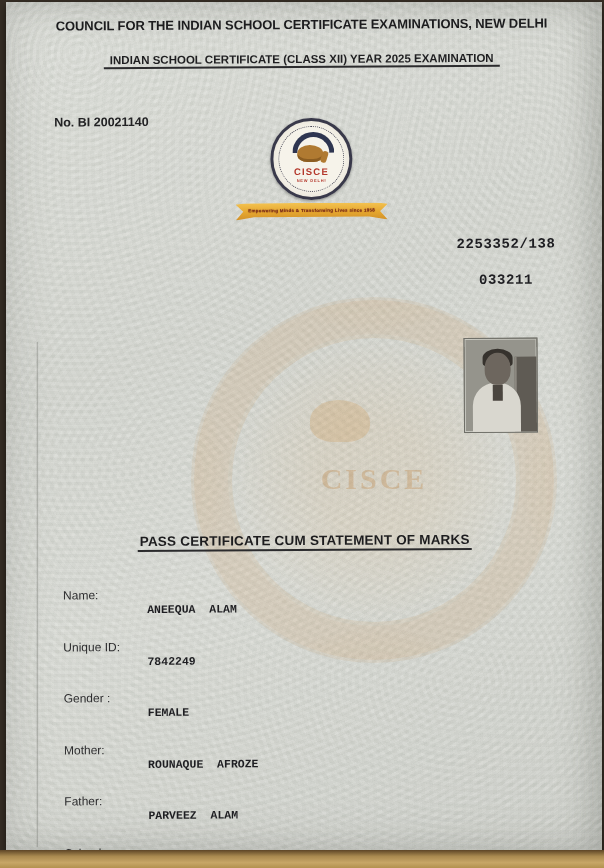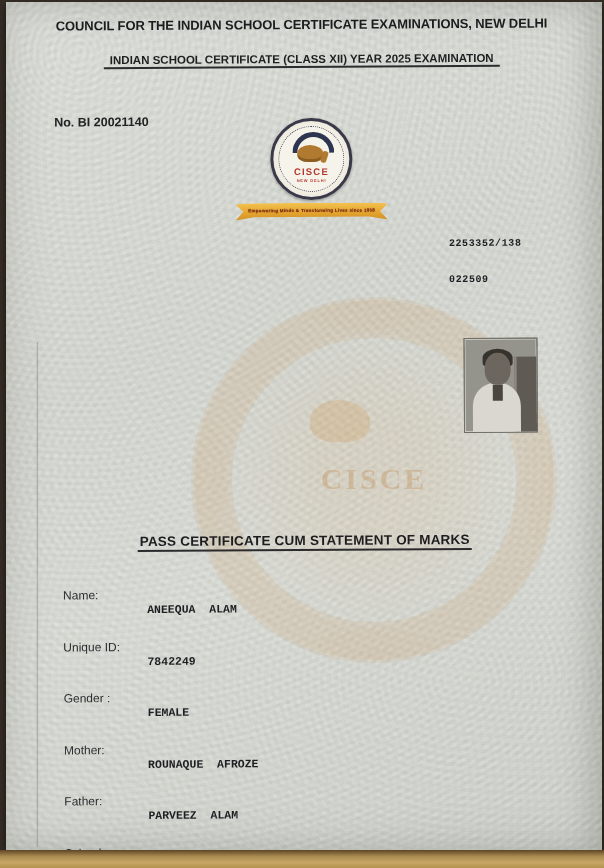--- a/index.html
+++ b/index.html
@@ -37,21 +37,21 @@
   .abs{position:absolute;}
   .center{width:100%;text-align:center;}
   .mono{font-family:"Liberation Mono","DejaVu Sans Mono",monospace;font-weight:700;white-space:pre;color:#1e1e22;}
 
   .hdr1{top:15px;font-weight:700;font-size:13px;letter-spacing:-.1px;color:#1c1c1e;}
   .hdr2{top:32px;}
   .hdr2 span{display:inline-block;font-weight:700;font-size:11.5px;color:#1f1f21;border-bottom:2px solid #2b2b2d;padding:0 6px 1px;}
 
   .certno{left:50px;top:78px;font-weight:700;font-size:12.5px;color:#222224;}
 
-  .rollnums{left:444px;top:63px;width:114px;text-align:left;font-size:10px;line-height:12px;letter-spacing:.6px;}
+  .rollnums{left:444px;top:63px;width:114px;text-align:center;font-size:14px;line-height:12px;letter-spacing:.6px;}
 
   
   .photo{left:458px;top:91px;width:72px;height:93px;background:#95948c;border:1px solid #6f6f68;box-shadow:0 0 0 1px #c8c8c0 inset;overflow:hidden;}
   .photo .door{position:absolute;right:0;top:18px;width:20px;height:75px;background:#5f5b54;border-left:2px solid #8c8880;}
   .photo .head{position:absolute;left:20px;top:14px;width:26px;height:32px;border-radius:48% 48% 44% 44%;background:#6d665e;}
   .photo .hair{position:absolute;left:18px;top:10px;width:30px;height:18px;border-radius:50% 50% 20% 20%;background:#36322d;}
   .photo .shirt{position:absolute;left:8px;top:44px;width:48px;height:50px;border-radius:46% 46% 0 0;background:#d9d7cf;}
   .photo .collar{position:absolute;left:28px;top:46px;width:10px;height:16px;background:#4a453f;}
 
   
@@ -113,21 +113,21 @@
         <div class="cisce">CISCE</div>
         <div class="nd">NEW DELHI</div>
       </div>
       <div class="ribbon">
         <span>Empowering Minds &amp; Transforming Lives since 1958</span>
       </div>
     </div>
 
     <div class="abs rollnums mono z">
       <div>2253352/138</div>
-      <div>022509</div>
+      <div>033211</div>
     </div>
 
     <div class="abs photo z">
       <div class="door"></div>
       <div class="shirt"></div>
       <div class="hair"></div>
       <div class="head"></div>
       <div class="collar"></div>
     </div>
 

